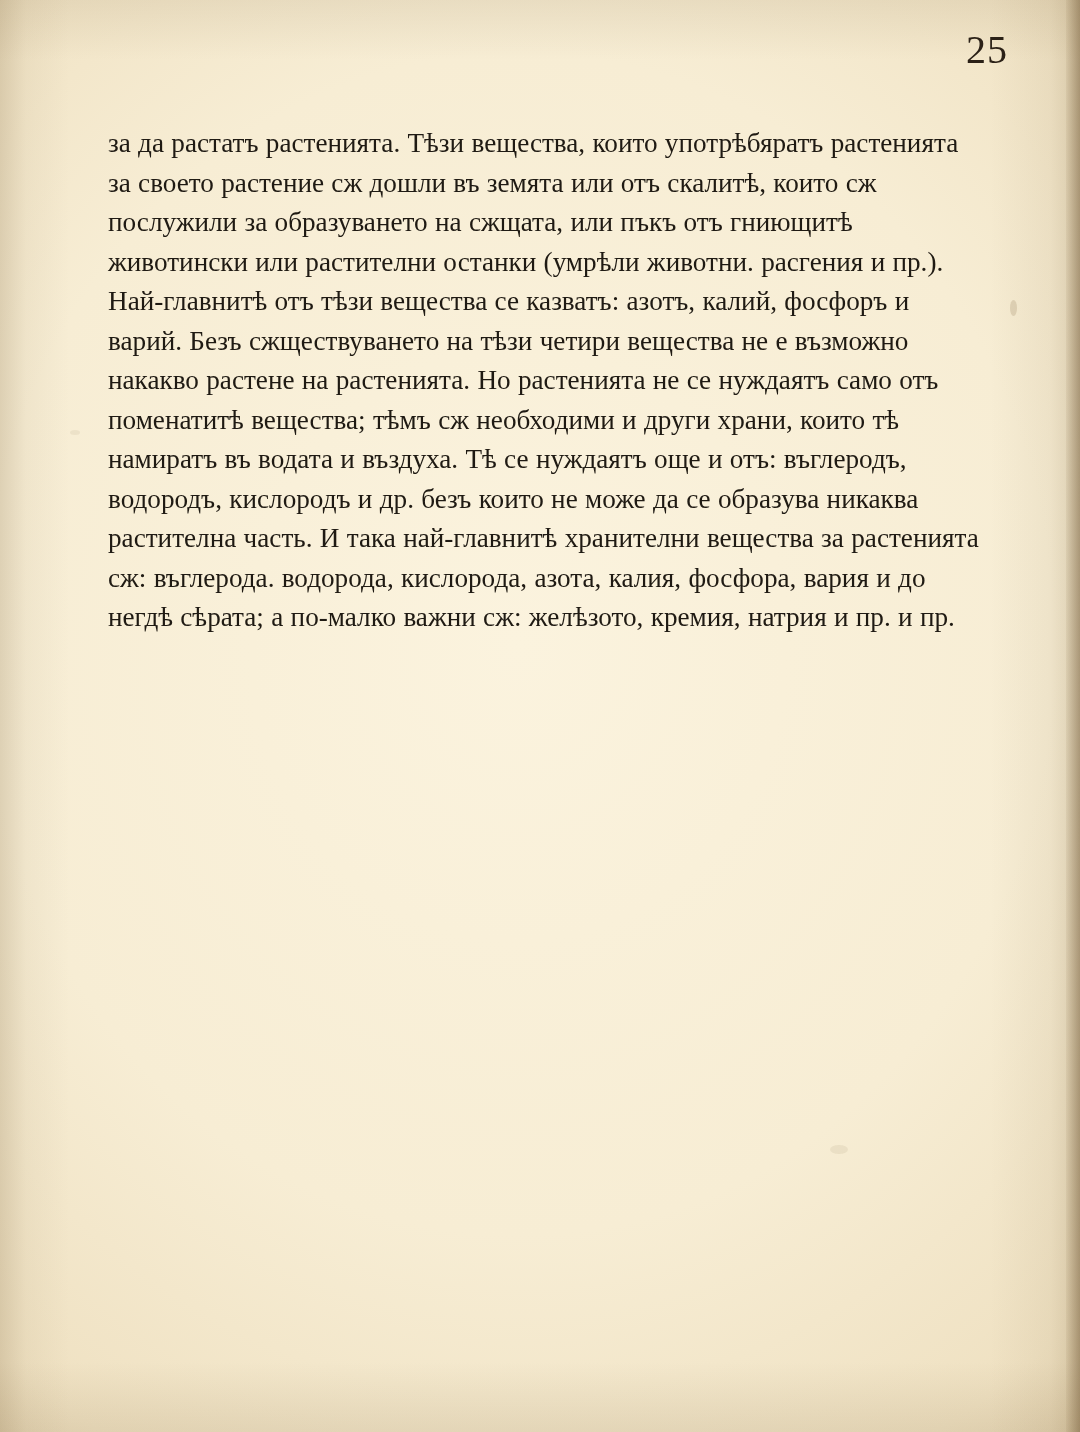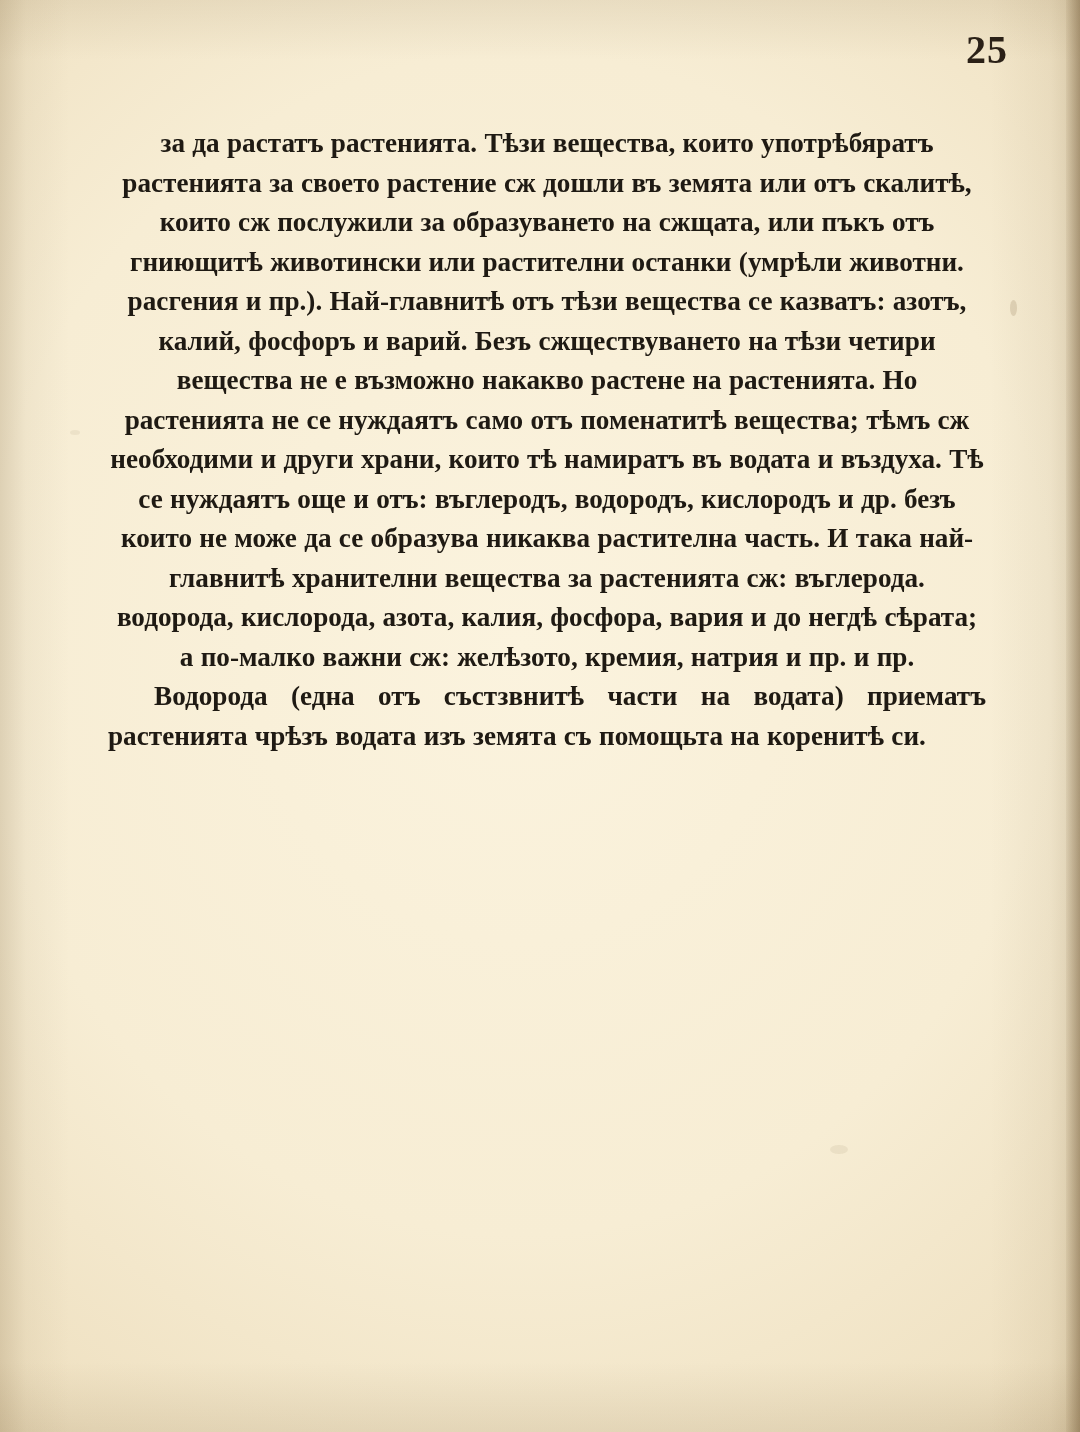--- a/index.html
+++ b/index.html
@@ -35,21 +35,20 @@
   .edge-right {
     position: absolute;
     top: 0; right: 0; bottom: 0;
     width: 14px;
     background: linear-gradient(90deg, rgba(150,125,85,0.10), rgba(110,85,50,0.45));
   }
   .content {
     position: absolute;
     inset: 0;
     padding: 12px;
-    font-weight: bold;
   }
   .folio {
     position: absolute;
     top: 26px;
     right: 72px;
     font-size: 40px;
     color: #2b2117;
     letter-spacing: 1px;
     font-family: "Liberation Serif", serif;
   }
@@ -65,21 +64,21 @@
     text-justify: inter-word;
     word-spacing: 0.5px;
   }
   .body-text p {
     margin: 0;
   }
   .body-text p.indent {
     text-indent: 46px;
   }
   .body-text p.nojust {
-    text-align: center;
+    text-align: left;
   }
   
   .speck {
     position: absolute;
     border-radius: 50%;
     background: rgba(120,95,55,0.18);
     pointer-events: none;
   }
 </style>
 </head>
@@ -87,19 +86,18 @@
 
 <div class="page"></div>
 <div class="edge-right"></div>
 
 <div class="content">
 
   <div class="folio">25</div>
 
   <div class="body-text">
     <p class="nojust">за да растатъ растенията. Тѣзи вещества, които употрѣбяратъ растенията за своето растение сж дошли въ земята или отъ скалитѣ, които сж послужили за образуването на сжщата, или пъкъ отъ гниющитѣ животински или растителни останки (умрѣли животни. расгения и пр.). Най-главнитѣ отъ тѣзи вещества се казватъ: азотъ, калий, фосфоръ и варий. Безъ сжществуването на тѣзи четири вещества не е възможно накакво растене на растенията. Но растенията не се нуждаятъ само отъ поменатитѣ вещества; тѣмъ сж необходими и други храни, които тѣ намиратъ въ водата и въздуха. Тѣ се нуждаятъ още и отъ: въглеродъ, водородъ, кислородъ и др. безъ които не може да се образува никаква растителна часть. И така най-главнитѣ хранителни вещества за растенията сж: въглерода. водорода, кислорода, азота, калия, фосфора, вария и до негдѣ сѣрата; а по-малко важни сж: желѣзото, кремия, натрия и пр. и пр.</p>
-    <p class="indent">Водорода (една отъ състзвнитѣ части на водата) приематъ растенията чрѣзъ водата изъ земята съ помощьта на коренитѣ си.</p>
   </div>
 
   <div class="speck" style="top:300px;left:1010px;width:7px;height:16px;"></div>
   <div class="speck" style="top:1145px;left:830px;width:18px;height:9px;opacity:.5;"></div>
   <div class="speck" style="top:430px;left:70px;width:10px;height:5px;opacity:.45;"></div>
 </div>
 
 </body></html>

